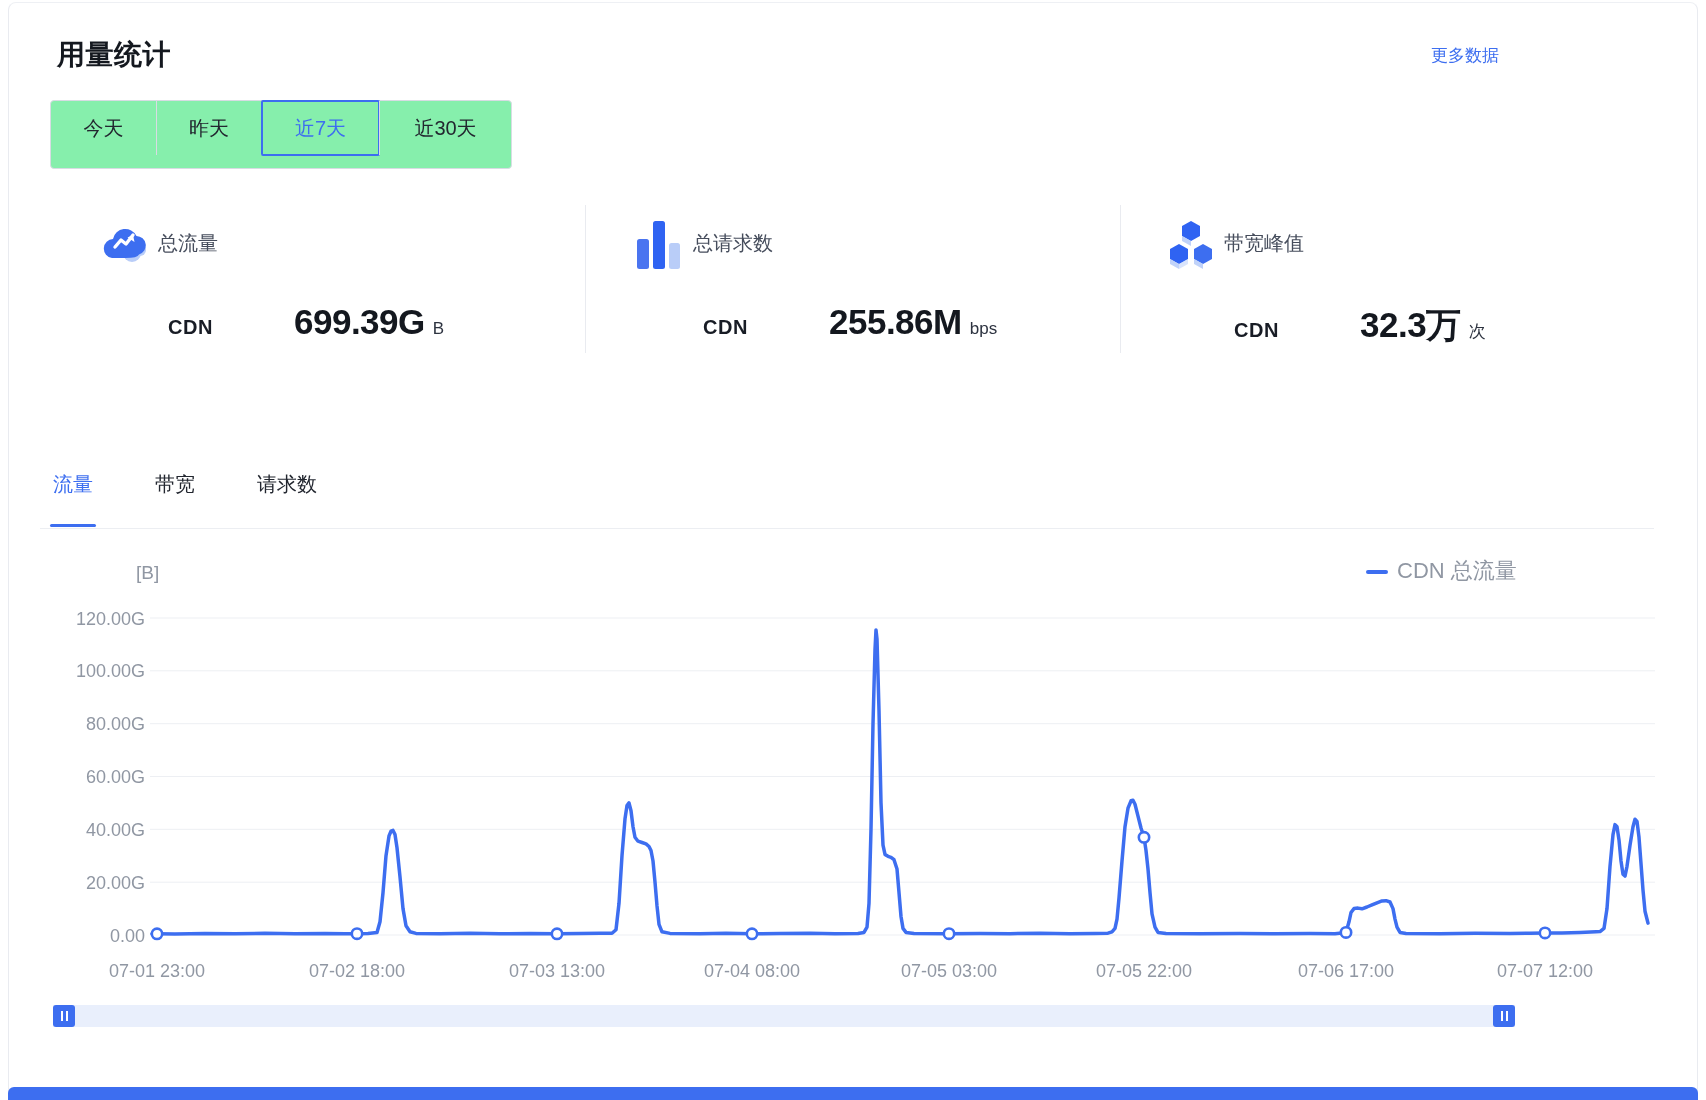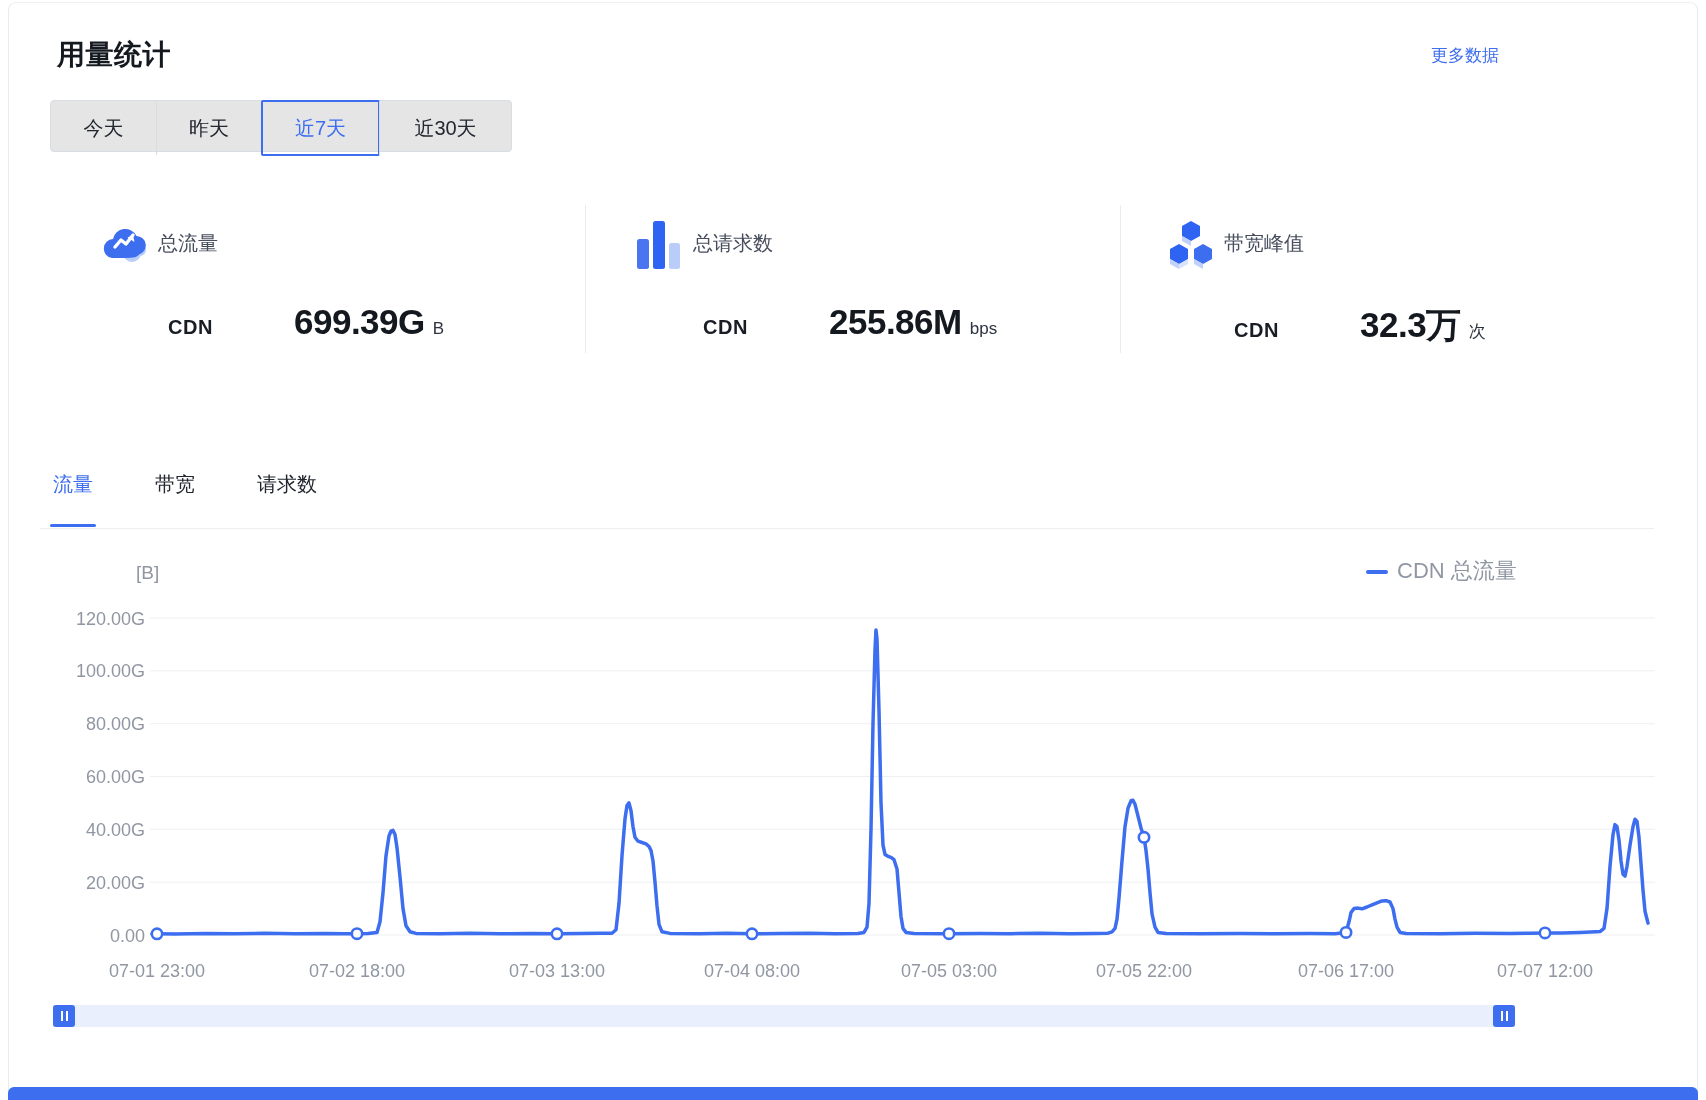--- a/index.html
+++ b/index.html
@@ -6,22 +6,22 @@
   html,body { background:#fff; }
   body { font-family:"Liberation Sans","DejaVu Sans",sans-serif; color:#1a1e27; }
   .page { position:relative; width:1706px; height:1100px; background:#fff; overflow:hidden; }
   .panel { position:absolute; left:8px; right:8px; top:2px; bottom:0;
            border-left:1px solid #e9ebf0; border-right:1px solid #e9ebf0; border-top:1px solid #eef0f4;
            border-radius:8px 8px 0 0; background:#fff; }
 
   .page-title { position:absolute; left:57px; top:36px; font-size:28px; font-weight:700; color:#14181f; letter-spacing:0.5px; }
   .more-link { position:absolute; left:1431px; top:44px; font-size:17px; color:#3d6ef0; cursor:pointer; }
 
-  .range-group { position:absolute; left:50px; top:100px; height:52px; display:flex;
-                 border:1px solid #d8dce3; border-radius:4px; background:#e5e5e5; }
+  .range-group { position:absolute; left:50px; top:100px; height:69px; display:flex;
+                 border:1px solid #d8dce3; border-radius:4px; background:#86efac; }
   .range-tab { position:relative; height:54px; line-height:54px; text-align:center;
                font-size:20px; color:#22262f; cursor:pointer; }
   .range-tab + .range-tab { border-left:1px solid #d8dce3; }
   .range-tab.w1 { width:105px; } .range-tab.w2 { width:105px; } .range-tab.w3 { width:118px; } .range-tab.w4 { width:132px; }
   .range-tab.active { color:#3d6ef0; }
   .range-tab.active::after { content:""; position:absolute; inset:-1px; border:2px solid #3d6ef0; border-radius:2px; }
 
   .stat-card { position:absolute; top:220px; width:440px; height:132px; }
   .stat-icon { position:absolute; left:0; top:0; width:46px; height:52px; }
   .stat-label { position:absolute; left:56px; top:10px; font-size:20px; color:#464d5c; }

